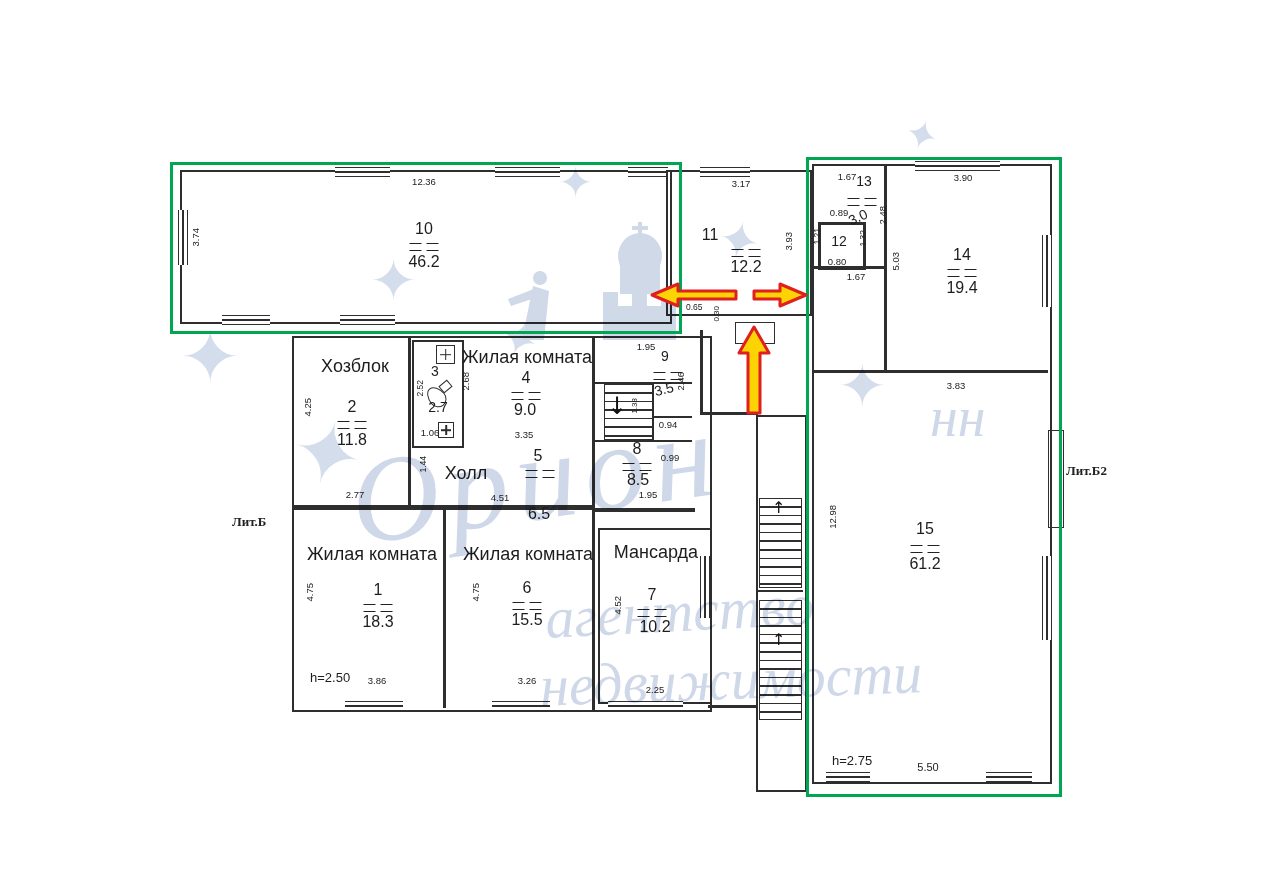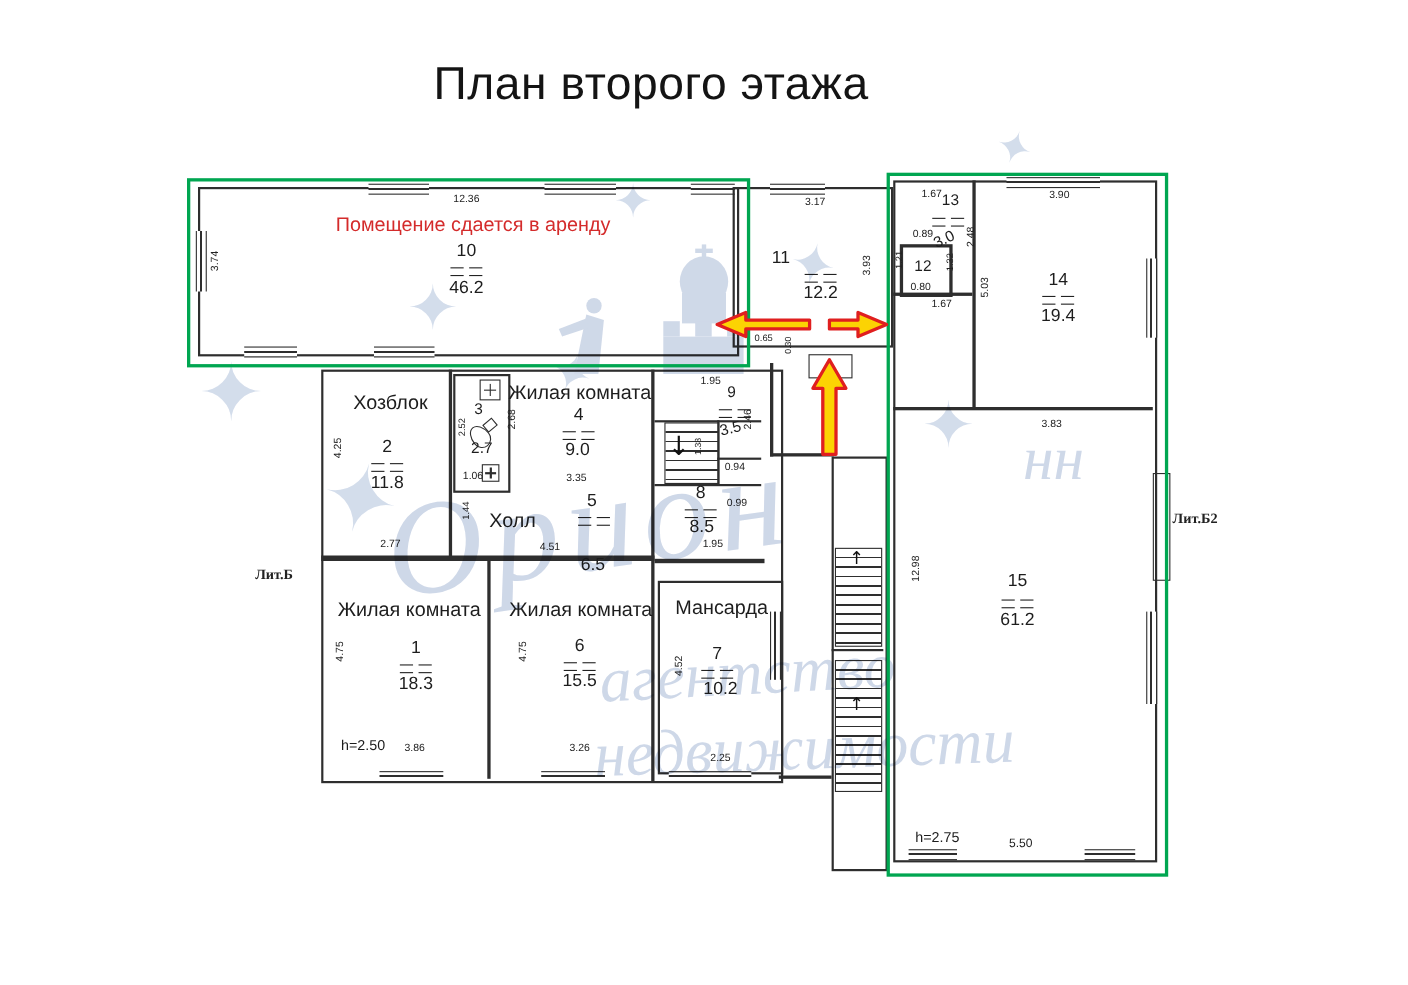--- a/index.html
+++ b/index.html
@@ -45,21 +45,20 @@
   .wm{position:absolute;inset:0;pointer-events:none;mix-blend-mode:multiply;opacity:.85;}
   .wm .wt{position:absolute;color:#c6d1e4;font-family:"Liberation Serif",serif;font-style:italic;white-space:nowrap;}
   .wm .star{position:absolute;color:#ccd7e8;font-family:"DejaVu Sans",sans-serif;}
   .wm svg{position:absolute;fill:#c7d2e4;}
 </style>
 </head>
 <body>
 
 <div class="page">
 
-  <div class="t title c" style="left:592px;top:52px;">План второго этажа</div>
 
   <div class="box" style="left:180px;top:170px;width:488px;height:150px;"></div>
   <div class="wh" style="left:335px;top:167px;width:55px;"></div>
   <div class="wh" style="left:495px;top:167px;width:65px;"></div>
   <div class="wh" style="left:628px;top:167px;width:40px;"></div>
   <div class="wh" style="left:222px;top:315px;width:48px;"></div>
   <div class="wh" style="left:340px;top:315px;width:55px;"></div>
   <div class="wv" style="left:178px;top:210px;height:55px;"></div>
 
   <div class="box" style="left:666px;top:170px;width:142px;height:142px;"></div>
@@ -285,21 +284,20 @@
     </svg>
     <div class="wt" style="left:350px;top:408px;font-size:122px;transform:rotate(-8deg);letter-spacing:8px;">Орион</div>
     <div class="wt" style="left:930px;top:385px;font-size:56px;">нн</div>
     <div class="wt" style="left:545px;top:578px;font-size:58px;transform:rotate(-3deg);">агентство</div>
     <div class="wt" style="left:540px;top:646px;font-size:58px;transform:rotate(-2deg);">недвижимости</div>
   </div>
 
   <div class="green" style="left:170px;top:162px;width:506px;height:166px;"></div>
   <div class="green" style="left:806px;top:157px;width:250px;height:634px;"></div>
 
-  <div class="t banner c" style="left:430px;top:194px;">Помещение сдается в аренду</div>
 
   <svg class="abs" style="left:648px;top:281px;" width="92" height="28" viewBox="0 0 92 28">
     <polygon points="88,10 30,10 30,3 4,14 30,25 30,18 88,18" fill="#fcd303" stroke="#e01f1f" stroke-width="3" stroke-linejoin="round"></polygon>
   </svg>
   <svg class="abs" style="left:752px;top:281px;" width="58" height="28" viewBox="0 0 58 28">
     <polygon points="2,10 28,10 28,3 54,14 28,25 28,18 2,18" fill="#fcd303" stroke="#e01f1f" stroke-width="3" stroke-linejoin="round"></polygon>
   </svg>
   <svg class="abs" style="left:736px;top:323px;" width="36" height="94" viewBox="0 0 36 94">
     <polygon points="12,90 12,30 3,30 18,4 33,30 24,30 24,90" fill="#fcd303" stroke="#e01f1f" stroke-width="3" stroke-linejoin="round"></polygon>
   </svg>

